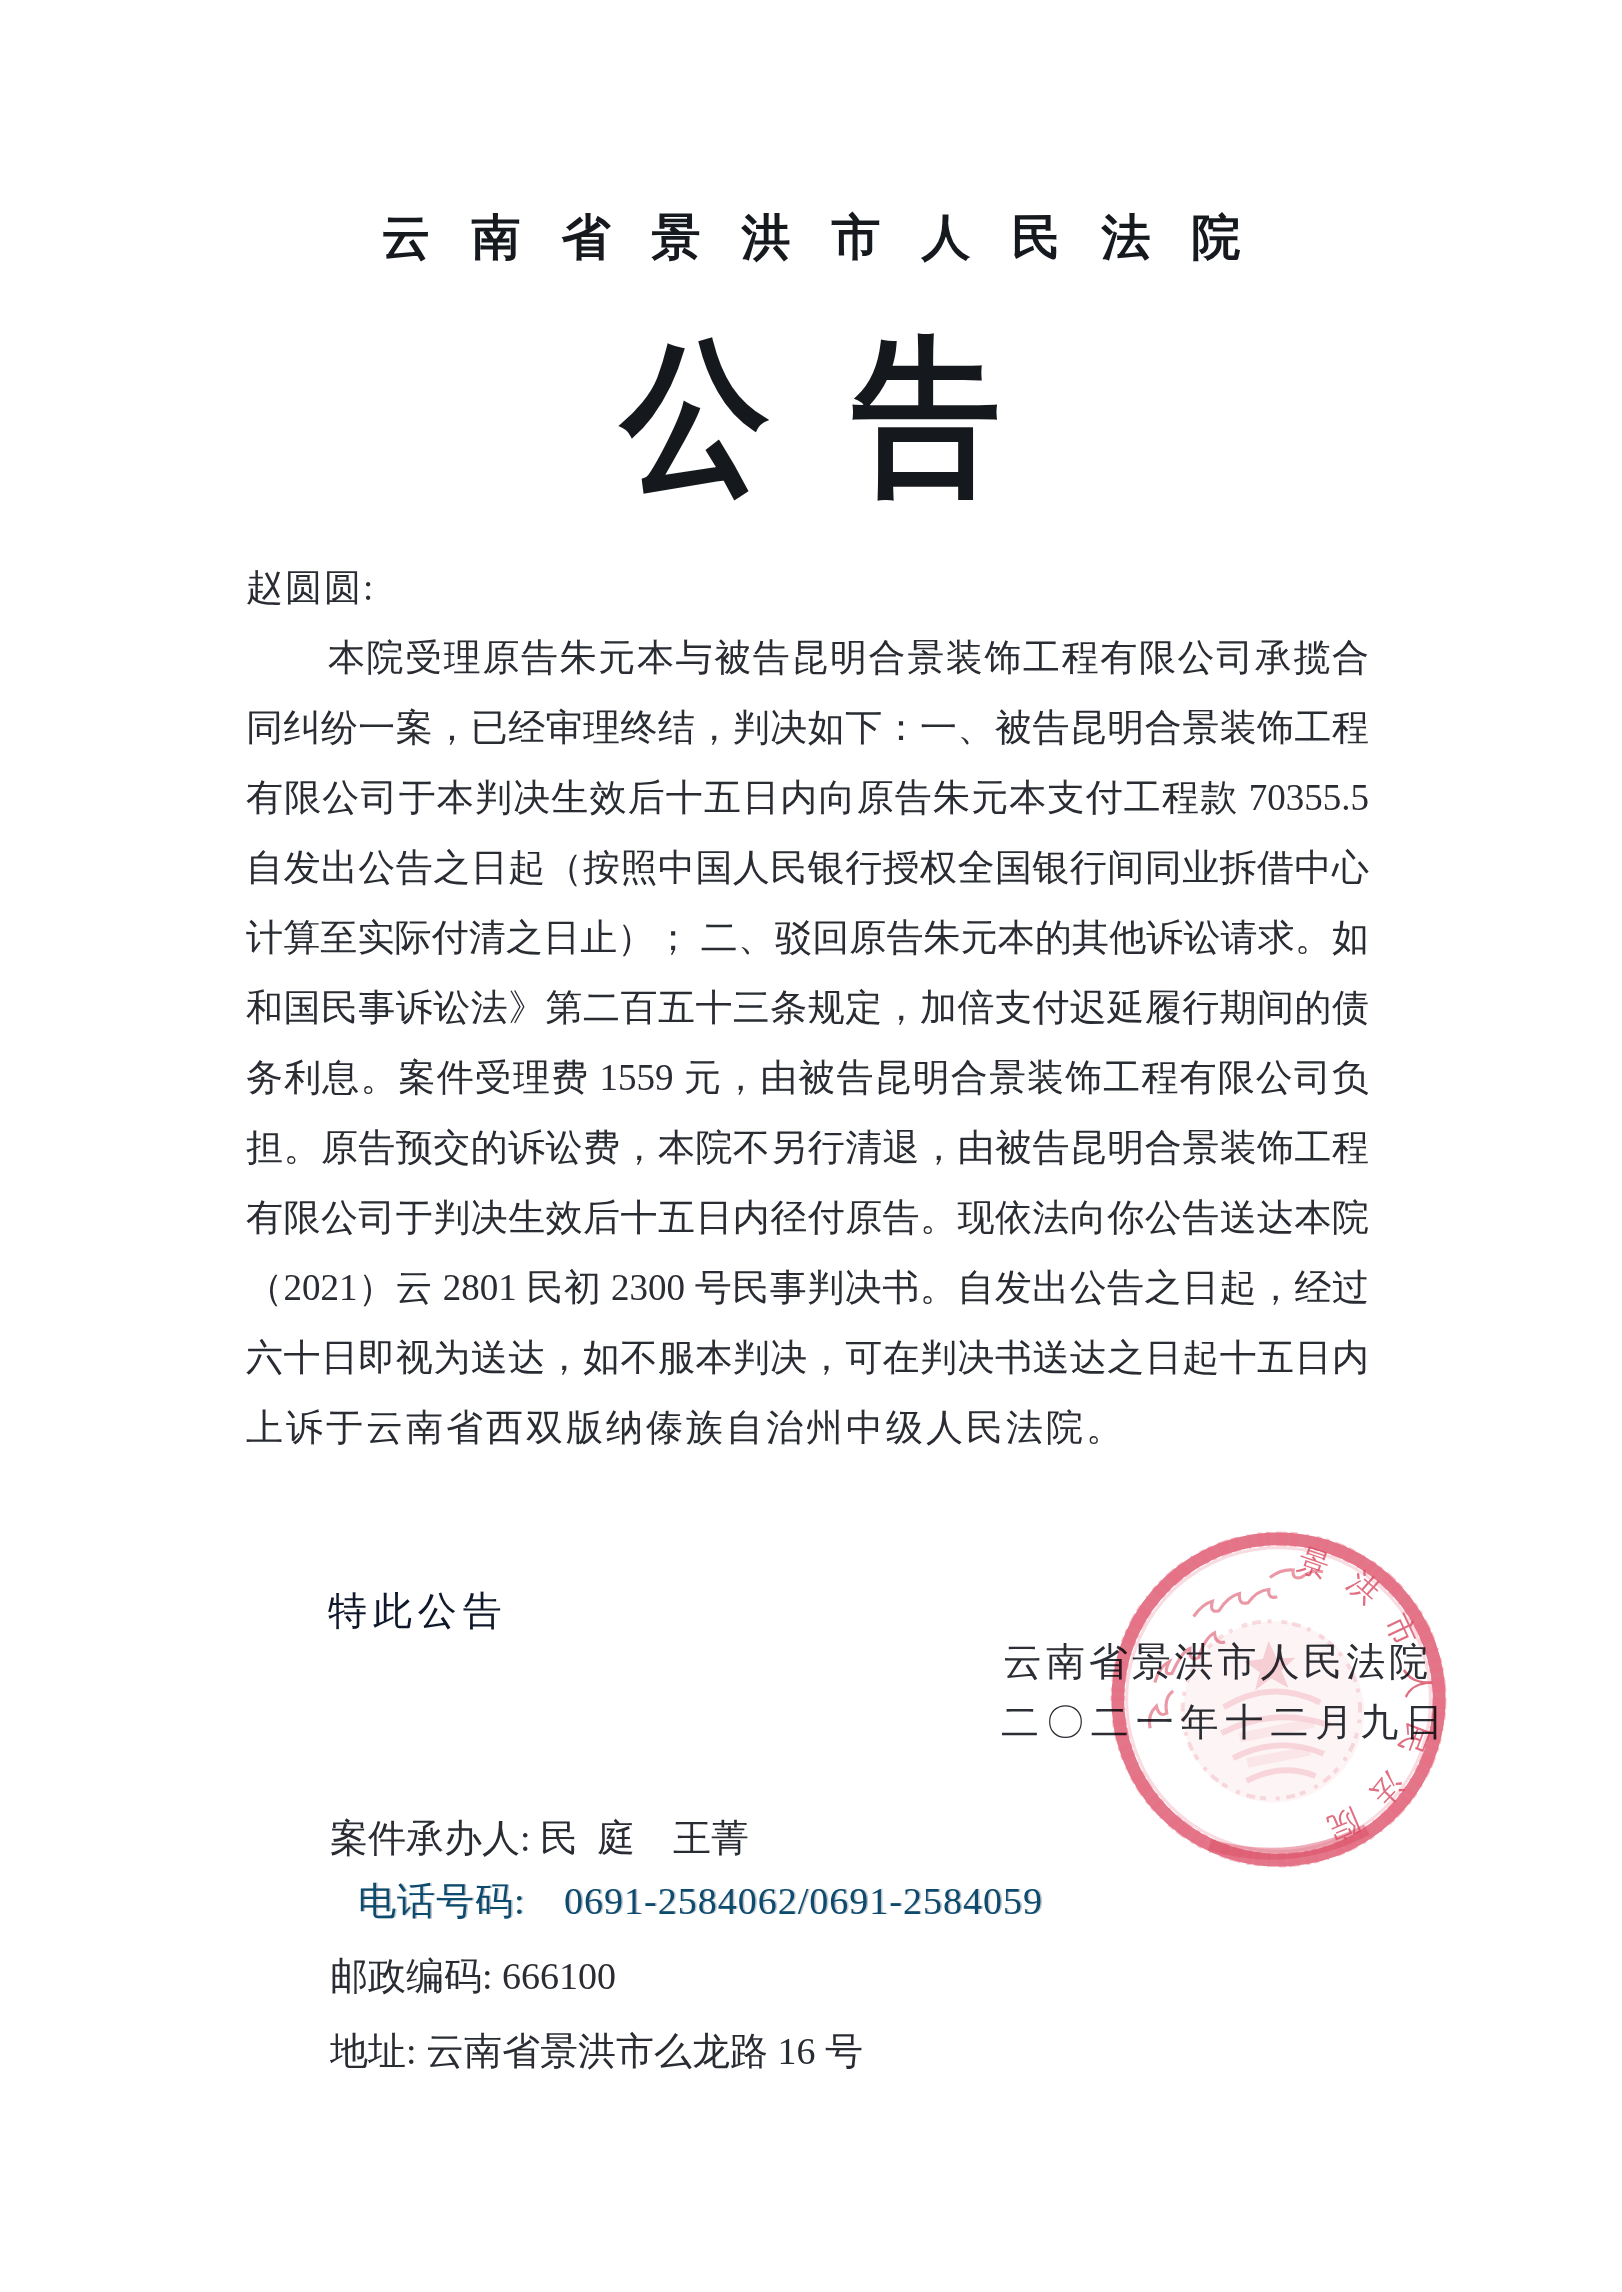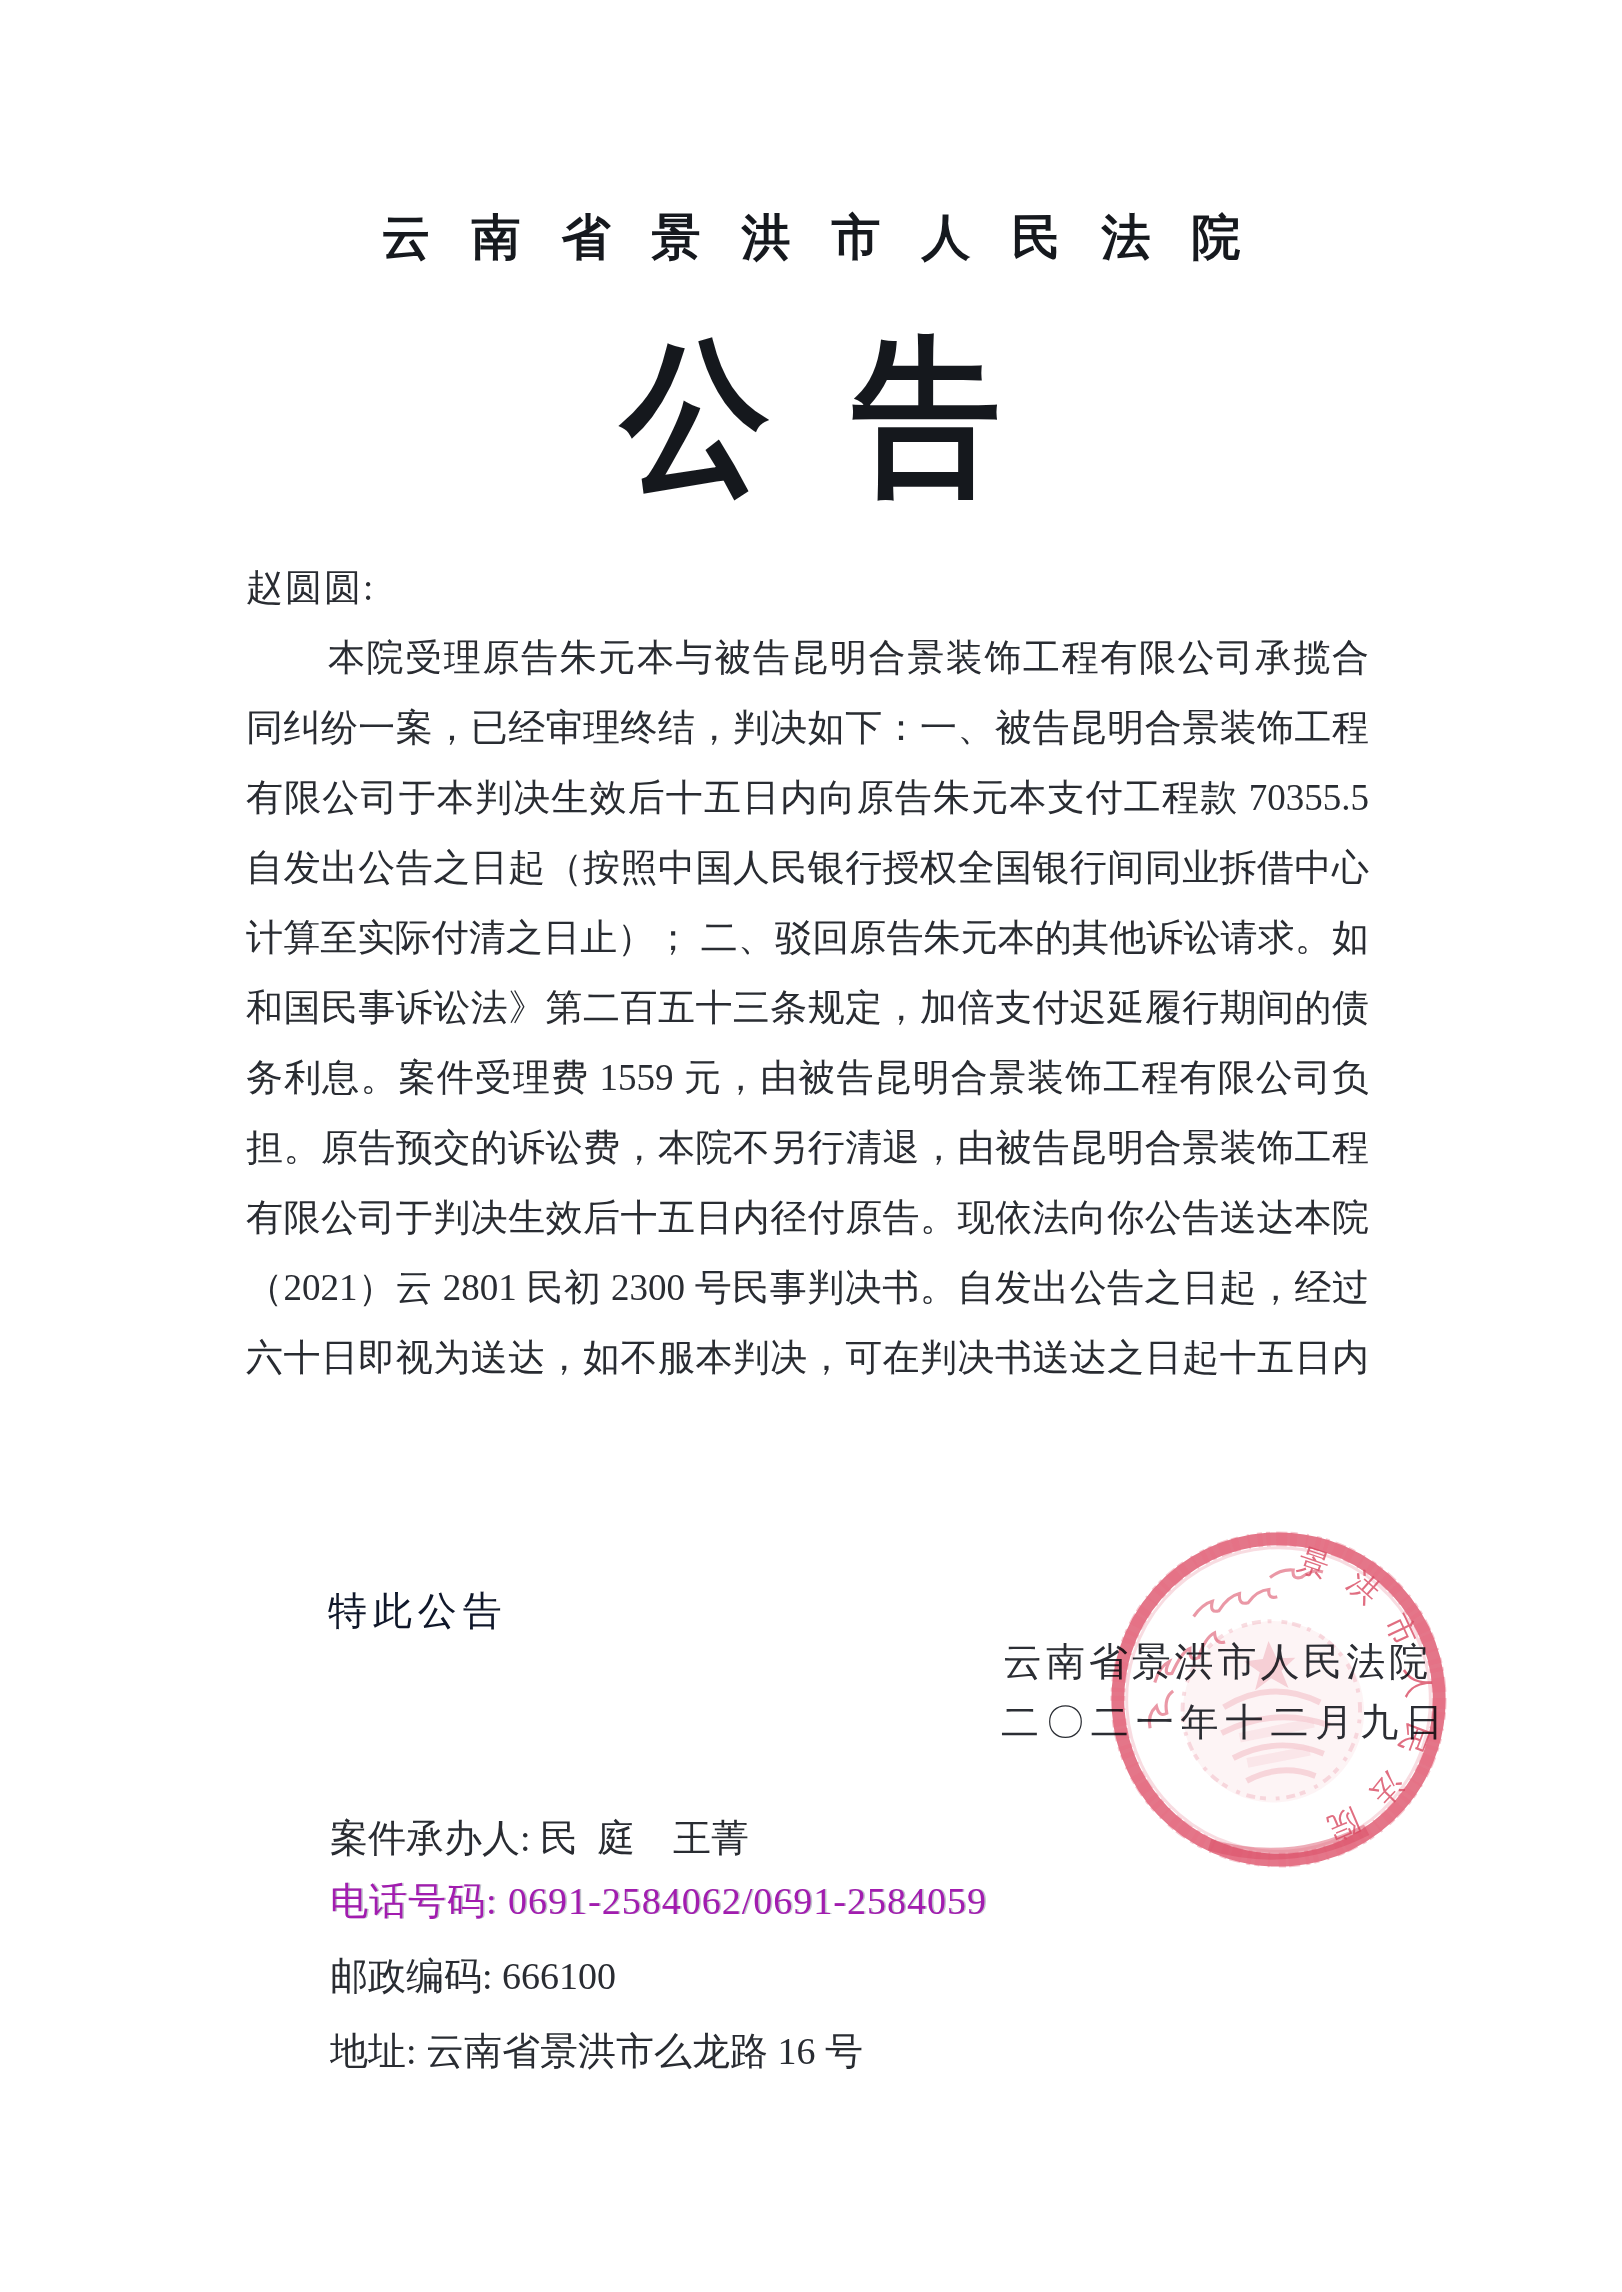--- a/index.html
+++ b/index.html
@@ -63,23 +63,24 @@
     white-space:nowrap;
   }
   
   .contact{
     position:absolute;left:330px;top:1811px;width:887px;
     font-size:38px;color:#292c32;
   }
   .contact .row{height:63px;line-height:55px;white-space:pre;}
   .contact .row.tall{height:75px;}
   .contact .muted{
-    color:#a21caf;
+    color:#0c4a6e;
     text-shadow:1.5px 0 0 rgba(142,149,162,.55);
     letter-spacing:1px;
+    margin-left:28px;
   }
   
   .seal{
     position:absolute;left:1105px;top:1526px;
     width:347px;height:347px;
     mix-blend-mode:multiply;
     transform:rotate(-4deg);
     pointer-events:none;
   }
 </style>
@@ -98,20 +99,21 @@
       <div class="bline">同纠纷一案，已经审理终结，判决如下：一、被告昆明合景装饰工程</div>
       <div class="bline">有限公司于本判决生效后十五日内向原告朱元本支付工程款 70355.5</div>
       <div class="bline">自发出公告之日起（按照中国人民银行授权全国银行间同业拆借中心</div>
       <div class="bline">计算至实际付清之日止）； 二、驳回原告朱元本的其他诉讼请求。如</div>
       <div class="bline">和国民事诉讼法》第二百五十三条规定，加倍支付迟延履行期间的债</div>
       <div class="bline">务利息。案件受理费 1559 元，由被告昆明合景装饰工程有限公司负</div>
       <div class="bline">担。原告预交的诉讼费，本院不另行清退，由被告昆明合景装饰工程</div>
       <div class="bline">有限公司于判决生效后十五日内径付原告。现依法向你公告送达本院</div>
       <div class="bline">（2021）云 2801 民初 2300 号民事判决书。自发出公告之日起，经过</div>
       <div class="bline">六十日即视为送达，如不服本判决，可在判决书送达之日起十五日内</div>
+      <div class="bline last">上诉于云南省西双版纳傣族自治州中级人民法院。</div>
     </div>
 
   <div class="closing">特此公告</div>
 
   <div class="sig-court">云南省景洪市人民法院</div>
   <div class="sig-date">二〇二一年十二月九日</div>
 
   <div class="contact">
     <div class="row"><span>案件承办人: </span><span>民  庭    王菁</span></div>
     <div class="row tall"><span class="muted">电话号码: </span><span class="muted">0691-2584062/0691-2584059</span></div>

